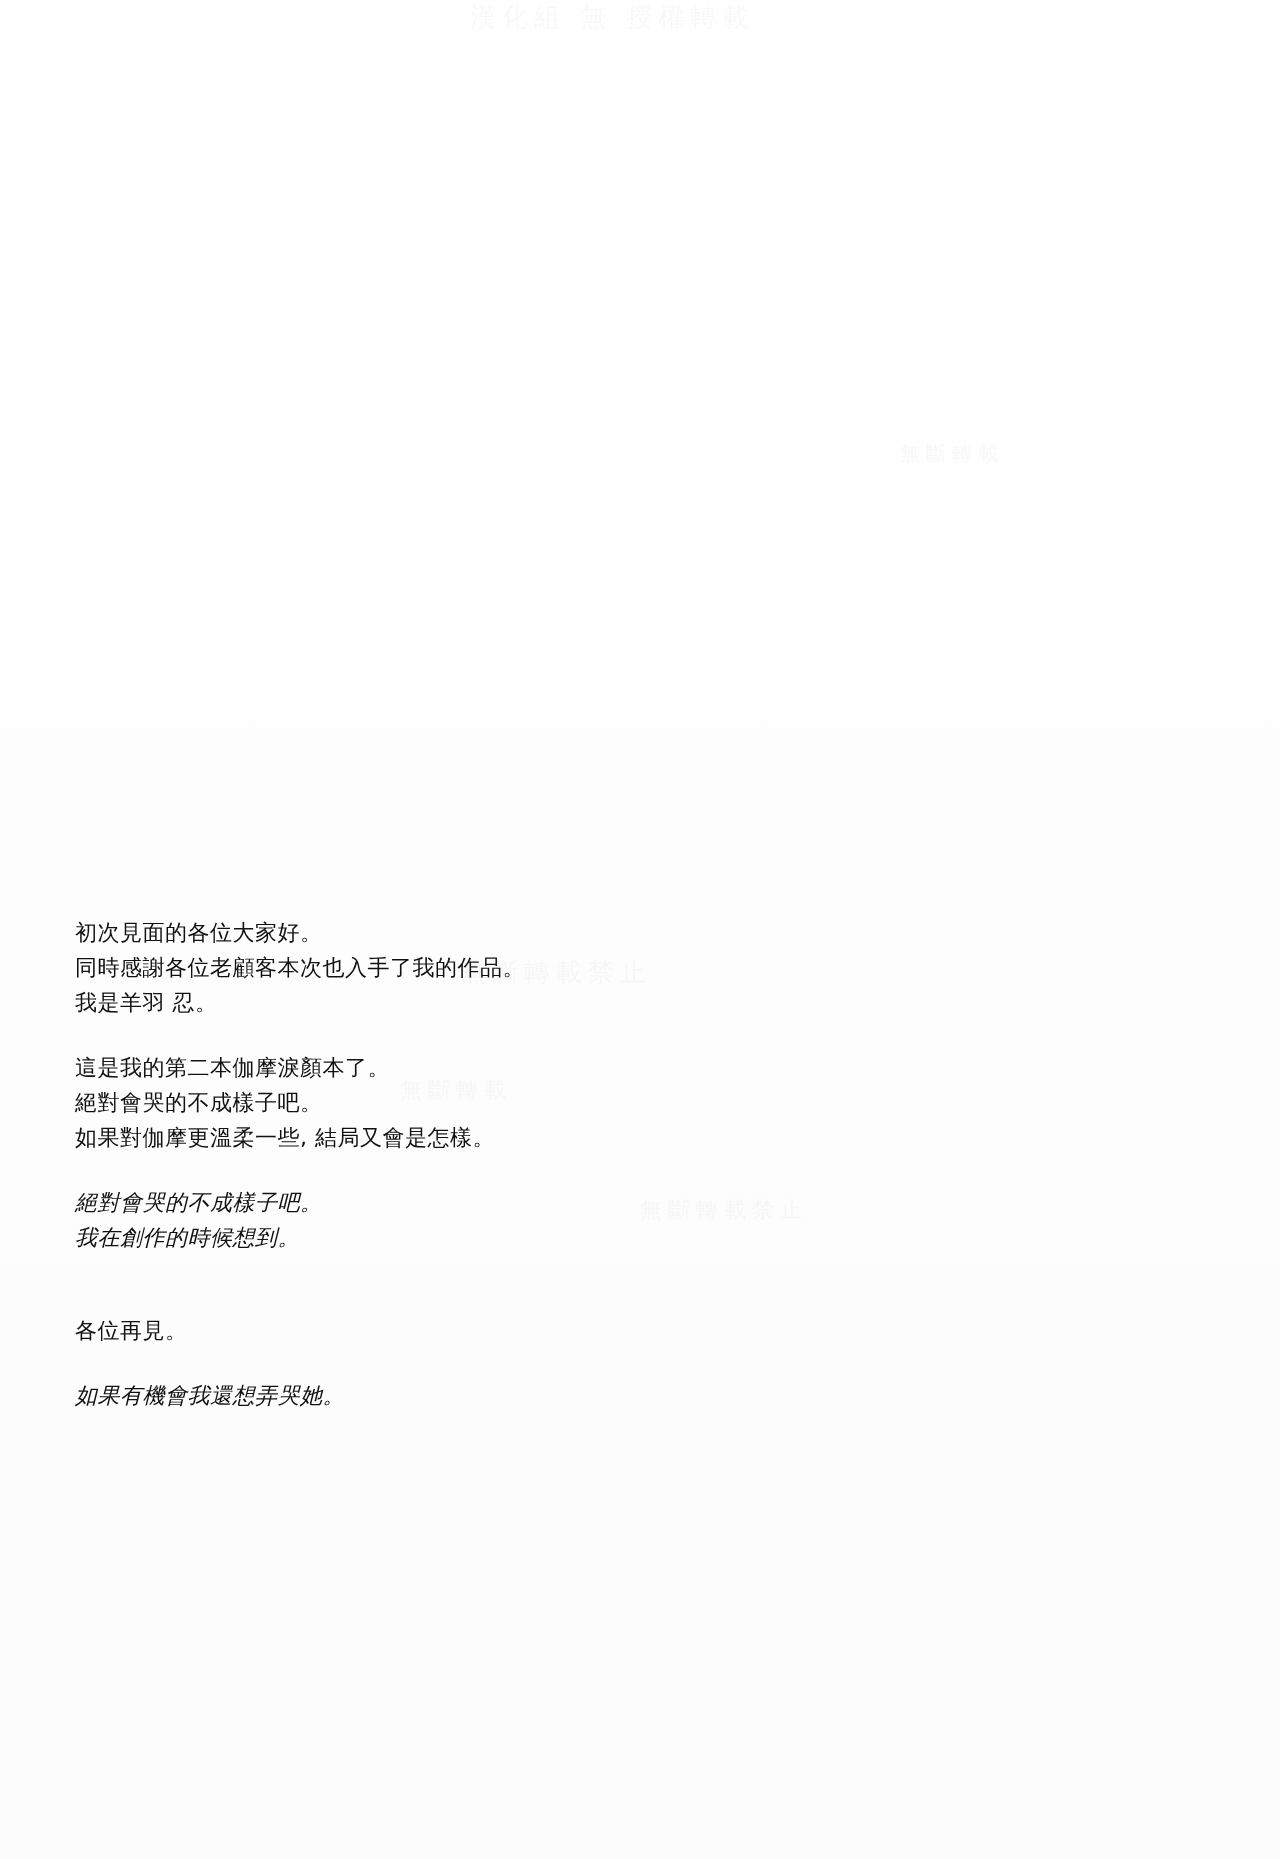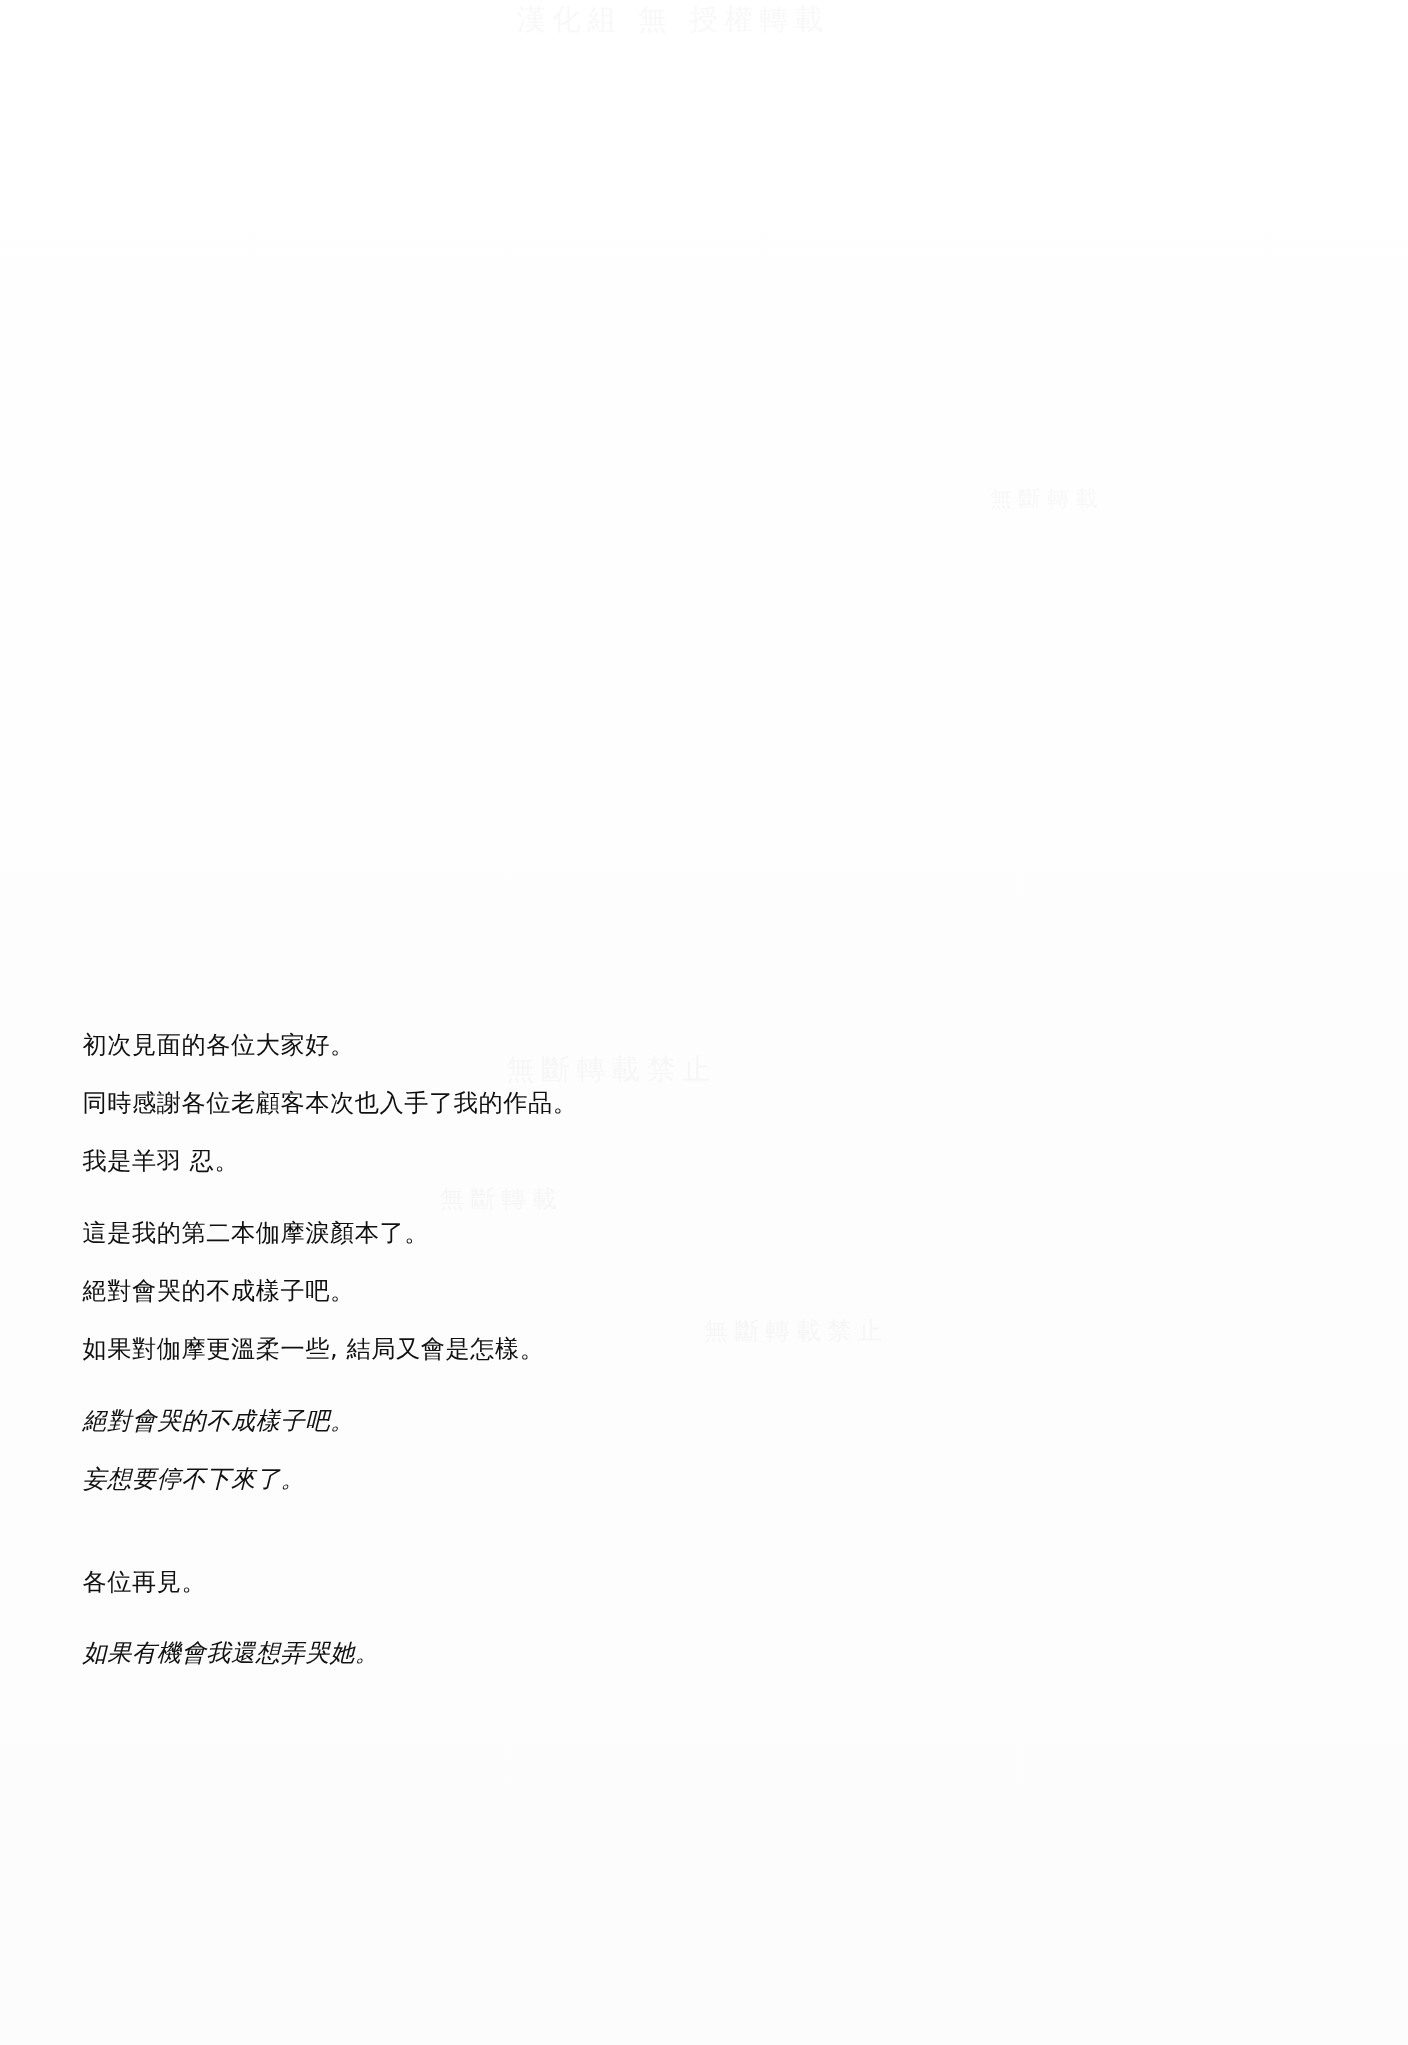--- a/index.html
+++ b/index.html
@@ -39,21 +39,20 @@
   .para.gap-large {
     margin-bottom: 58px;
     font-style: italic;
   }
   .line {
     font-size: 22px;
     line-height: 35px;
     letter-spacing: 0.5px;
     color: #111111;
     white-space: pre;
-    margin-top: 18px;
   }
   .watermark {
     position: absolute;
     color: rgba(120, 120, 125, 0.055);
     font-size: 26px;
     letter-spacing: 6px;
     white-space: nowrap;
     pointer-events: none;
     user-select: none;
   }
@@ -82,21 +81,21 @@
 
     <div class="para">
       <div class="line">這是我的第二本伽摩淚顏本了。</div>
       <div class="line">絕對會哭的不成樣子吧。</div>
       <div class="line">如果對伽摩更溫柔一些, 結局又會是怎樣。</div>
     </div>
 
 
     <div class="para gap-large">
       <div class="line">絕對會哭的不成樣子吧。</div>
-      <div class="line">妄想要停不下來了。</div>
+      <div class="line">我在創作的時候想到。</div>
     </div>
 
     <div class="para">
       <div class="line">各位再見。</div>
     </div>
 
     <div class="para gap-large">
       <div class="line">如果有機會我還想弄哭她。</div>
     </div>
 

